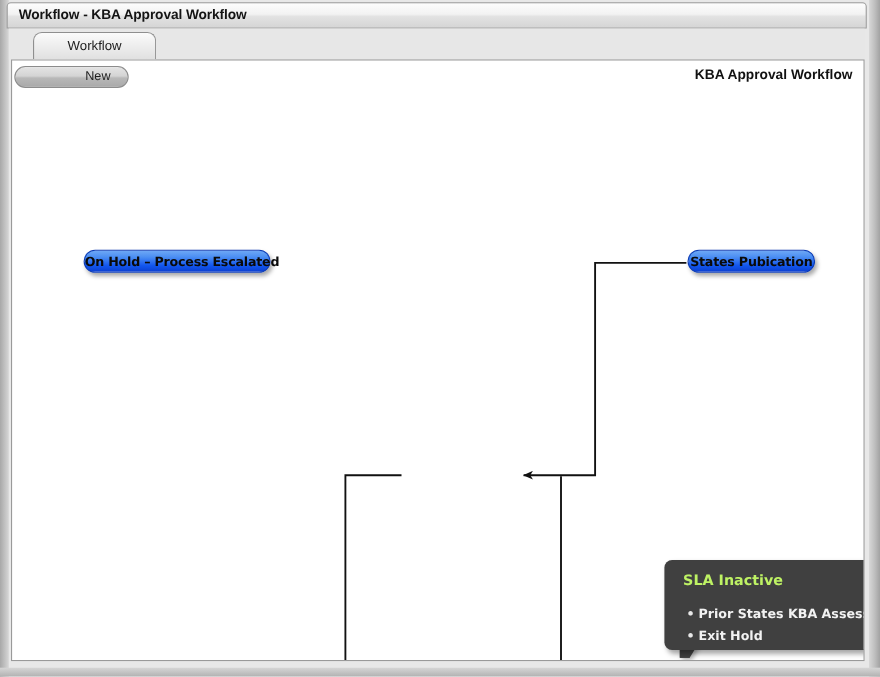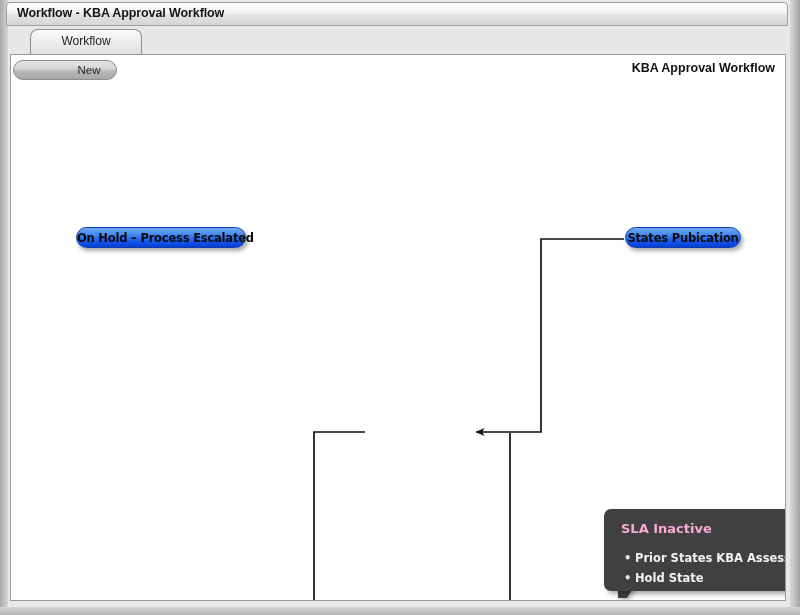--- a/index.html
+++ b/index.html
@@ -200,21 +200,21 @@
     border-top: 18px solid #404040;
     border-bottom: 0;
     filter: drop-shadow(2px 2px 2px rgba(0,0,0,0.3));
     z-index: 8;
   }
   #tooltip-title {
     position: absolute;
     left: 17px; top: 12px;
     font-size: 13px;
     font-weight: bold;
-    color: #f9a8d4;
+    color: #bef264;
     font-family: "DejaVu Sans", sans-serif;
     white-space: nowrap;
   }
   .tip-item {
     position: absolute;
     left: 20px;
     font-size: 11.5px;
     font-weight: bold;
     color: #f2f2f2;
     font-family: "DejaVu Sans", sans-serif;
@@ -273,18 +273,18 @@
 
 
       <div class="node blue" style="left:602px; top:142px; width:116px;">States Pubication</div>
 
 
       <div id="tooltip-tail" style="left:595px; top:495px;"></div>
 
       <div id="tooltip" style="left:581px; top:424px; width:192px; height:82px;">
         <div id="tooltip-title">SLA Inactive</div>
         <div class="tip-item" style="top:42px;"><span class="bullet">•</span><span>Prior States  KBA Assessment</span></div>
-        <div class="tip-item" style="top:62px;"><span class="bullet">•</span><span>Hold State</span></div>
+        <div class="tip-item" style="top:62px;"><span class="bullet">•</span><span>Exit Hold</span></div>
       </div>
 
     </div>
   </div>
 </div>
 
 </body></html>

